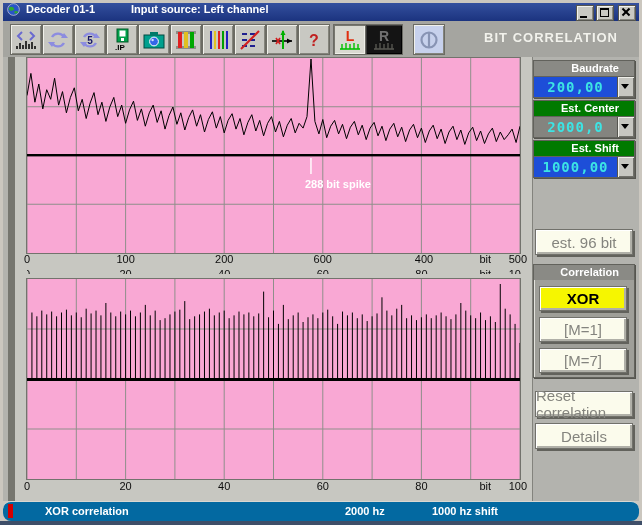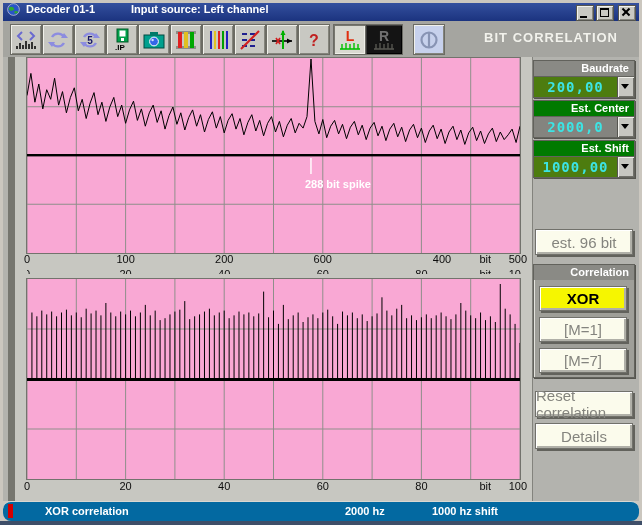--- a/index.html
+++ b/index.html
@@ -38,24 +38,24 @@
     border-right:1px solid #83837D;}
   .plot{position:absolute;left:11px;background:#f9a8d4;border:1px solid #73736D;}
   .plot svg{display:block;}
   .axisrow{position:absolute;left:12px;width:494px;height:14px;}
   #axis-clipped{overflow:hidden;height:6px;}
   .tick{position:absolute;top:0;font-size:11px;color:#0d0d0d;white-space:nowrap;}
   
   .ctlgroup{position:absolute;left:530px;width:100px;background:#9F9F99;
     border:1px solid #62625C;box-shadow:inset 1px 1px 0 #E4E4DE,1px 1px 0 #55554F;}
   .ctlheader{height:15px;font-weight:bold;font-size:11px;line-height:15px;color:#fff;
-    text-align:right;padding-right:5px;}
+    text-align:right;padding-right:15px;}
   .hdr-gray{background:#8A8A85;} .hdr-green{background:#007A00;}
   .lcdrow{display:flex;height:20px;border-top:1px solid #62625C;}
-  .lcd{flex:1;background:#4d7c0f;color:#3CE4E4;font-family:"DejaVu Sans Mono",monospace;
+  .lcd{flex:1;background:#1d4ed8;color:#3CE4E4;font-family:"DejaVu Sans Mono",monospace;
     font-weight:bold;font-size:14px;line-height:20px;text-align:center;letter-spacing:1px;}
   .lcd.graybg{background:#84847F;}
   .drop{width:16px;background:#C6C6C0;border-left:1px solid #55554F;
     box-shadow:inset 1px 1px 0 #F0F0EA,inset -1px -1px 0 #70706A;position:relative;cursor:default;}
   .drop::after{content:'';position:absolute;left:3px;top:7px;border:4px solid transparent;border-top:5px solid #000;}
   .cream-btn{position:absolute;background:#FBFBEC;color:#84847E;font-size:15px;
     display:flex;align-items:center;justify-content:center;
     border:1px solid #71716B;box-shadow:inset 1px 1px 0 #fff,inset -2px -2px 0 #B0B0A8,2px 2px 0 #62625C;}
   .yellow{background:#F6F600;color:#000;font-weight:bold;}
   
@@ -261,21 +261,21 @@
             <polyline points="0.0,37.5 3.9,15.4 7.9,44.2 11.8,26.0 15.8,50.9 19.7,31.7 23.7,41.3 27.6,20.2 31.6,47.1 35.5,33.6 39.4,54.8 43.4,39.4 47.3,29.8 51.3,52.8 55.2,41.3 59.2,60.5 63.1,45.2 67.0,34.6 71.0,56.7 74.9,44.2 78.9,63.4 82.8,49.0 86.8,39.4 90.7,58.6 94.7,47.1 98.6,65.3 102.5,51.9 106.5,43.2 110.4,62.4 114.4,50.9 118.3,68.2 122.3,54.8 126.2,47.1 130.2,64.4 134.1,52.8 138.0,71.1 142.0,57.6 145.9,49.0 149.9,66.3 153.8,54.8 157.8,72.0 161.7,59.6 165.6,51.9 169.6,68.2 173.5,56.7 177.5,74.0 181.4,61.5 185.4,53.8 189.3,70.1 193.3,58.6 197.2,74.9 201.1,62.4 205.1,55.7 209.0,71.1 213.0,60.5 216.9,76.8 220.9,64.4 224.8,56.7 228.8,73.0 232.7,62.4 236.6,77.8 240.6,65.3 244.5,58.6 248.5,74.0 252.4,63.4 256.4,78.8 260.3,67.2 264.2,60.5 268.2,74.9 272.1,65.3 276.1,70.1 280.0,58.6 284.0,1.0 287.9,63.4 291.9,75.9 295.8,61.5 299.7,79.7 303.7,68.2 307.6,62.4 311.6,75.9 315.5,66.3 319.5,80.7 323.4,69.2 327.4,63.4 331.3,76.8 335.2,67.2 339.2,81.6 343.1,70.1 347.1,64.4 351.0,77.8 355.0,68.2 358.9,82.6 362.8,71.1 366.8,65.3 370.7,78.8 374.7,69.2 378.6,83.6 382.6,72.0 386.5,66.3 390.5,79.7 394.4,70.1 398.3,84.5 402.3,73.0 406.2,67.2 410.2,80.7 414.1,71.1 418.1,85.5 422.0,74.0 426.0,68.2 429.9,81.6 433.8,72.0 437.8,86.4 441.7,74.9 445.7,69.2 449.6,82.6 453.6,73.0 457.5,85.5 461.4,75.9 465.4,70.1 469.3,83.6 473.3,74.0 477.2,81.6 481.2,76.8 485.1,71.1 489.1,84.5 493.0,68.2" fill="none" stroke="#000" stroke-width="1"></polyline>
             <line x1="283.96799999999996" y1="100" x2="283.96799999999996" y2="116" stroke="#fff" stroke-width="1.4"></line>
             <text x="310.96799999999996" y="130" fill="#fff" text-anchor="middle" font-size="11" font-weight="bold" font-family="&quot;Liberation Sans&quot;,sans-serif">288 bit spike</text>
           </svg>
         </div>
       <div class="axisrow" id="axis-top" style="top:196px">
           <span class="tick" style="left: -3px;">0</span>
           <span class="tick" style="left: 98.6px; transform: translateX(-50%);">100</span>
           <span class="tick" style="left: 197.2px; transform: translateX(-50%);">200</span>
           <span class="tick" style="left: 295.8px; transform: translateX(-50%);">600</span>
-          <span class="tick" style="left: 415px; transform: translateX(-50%);">400</span>
+          <span class="tick" style="left: 397px; transform: translateX(-50%);">400</span>
           <span class="tick" style="right: -6px;">500</span>
           <span class="tick" style="right: 30px;">bit</span>
         </div>
       <div class="axisrow" id="axis-clipped" style="top:211px">
           <span class="tick" style="left: -3px;">0</span>
           <span class="tick" style="left: 98.6px; transform: translateX(-50%);">20</span>
           <span class="tick" style="left: 197.2px; transform: translateX(-50%);">40</span>
           <span class="tick" style="left: 295.8px; transform: translateX(-50%);">60</span>
           <span class="tick" style="left: 394.4px; transform: translateX(-50%);">80</span>
           <span class="tick" style="right: -6px;">100</span>

